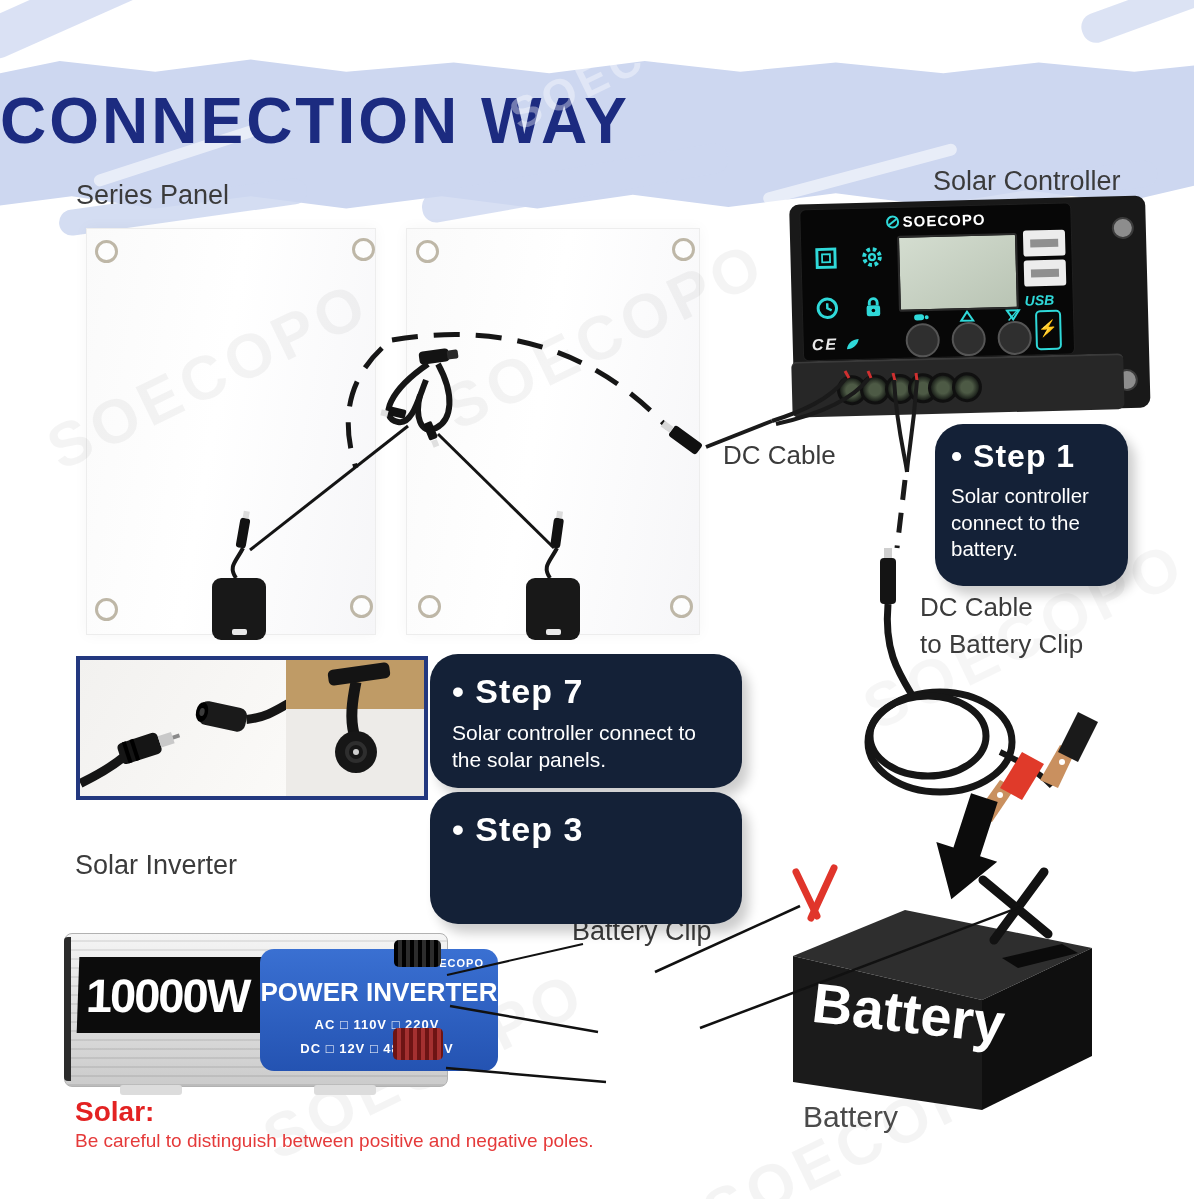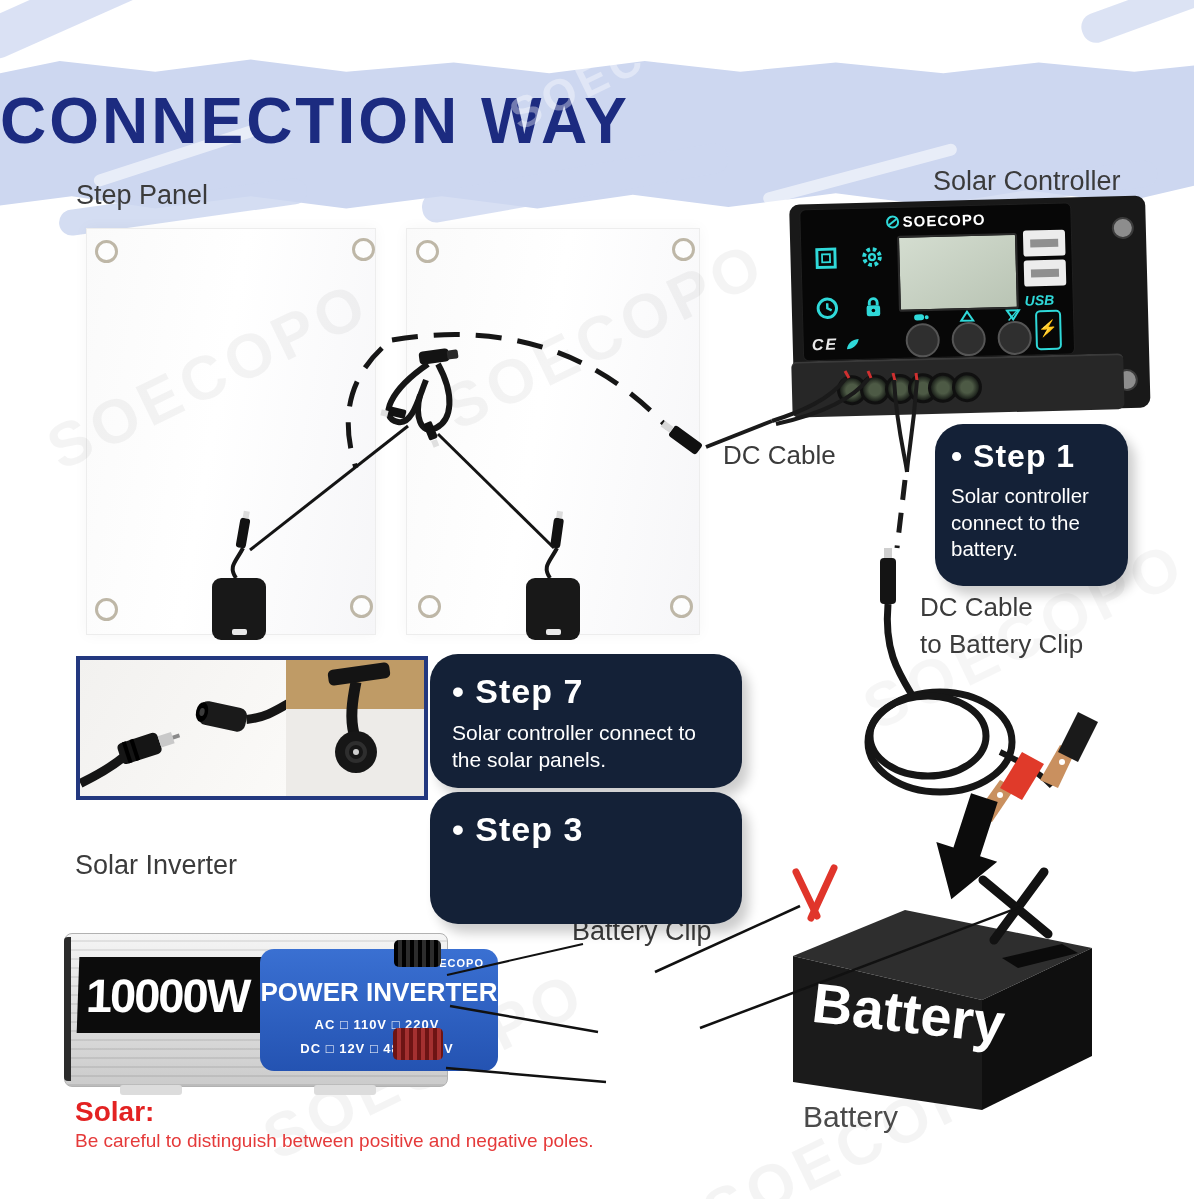--- a/index.html
+++ b/index.html
@@ -104,21 +104,21 @@
   <div class="wstreak z1" style="left:760px;top:168px;width:200px;height:12px;transform:rotate(-15deg)"></div>
   <div class="title z2">CONNECTION WAY</div>
 
   <div class="wm light z2" style="left:500px;top:36px">SOECOPO</div>
   <div class="wm z2" style="left:34px;top:340px">SOECOPO</div>
   <div class="wm z2" style="left:430px;top:300px">SOECOPO</div>
   <div class="wm z2" style="left:850px;top:600px;color:rgba(0,0,0,0.035)">SOECOPO</div>
   <div class="wm z2" style="left:250px;top:1030px">SOECOPO</div>
   <div class="wm z2" style="left:690px;top:1105px">SOECOPO</div>
 
-  <div class="lbl z5" style="left:76px;top:180px">Step Panel</div>
+  <div class="lbl z5" style="left:76px;top:180px">Series Panel</div>
   <div class="lbl z5" style="left:933px;top:166px">Solar Controller</div>
   <div class="lbl z5" style="left:723px;top:440px;font-size:26px">DC Cable</div>
   <div class="lbl z5" style="left:920px;top:592px;font-size:26px">
     <div>DC Cable</div>
     <div style="margin-top:6px">to Battery Clip</div>
   </div>
   <div class="lbl z5" style="left:572px;top:916px">Battery Clip</div>
   <div class="lbl z5" style="left:75px;top:850px">Solar Inverter</div>
   <div class="lbl z5" style="left:803px;top:1100px;font-size:30px;color:#4a4a4a">Battery</div>
 

